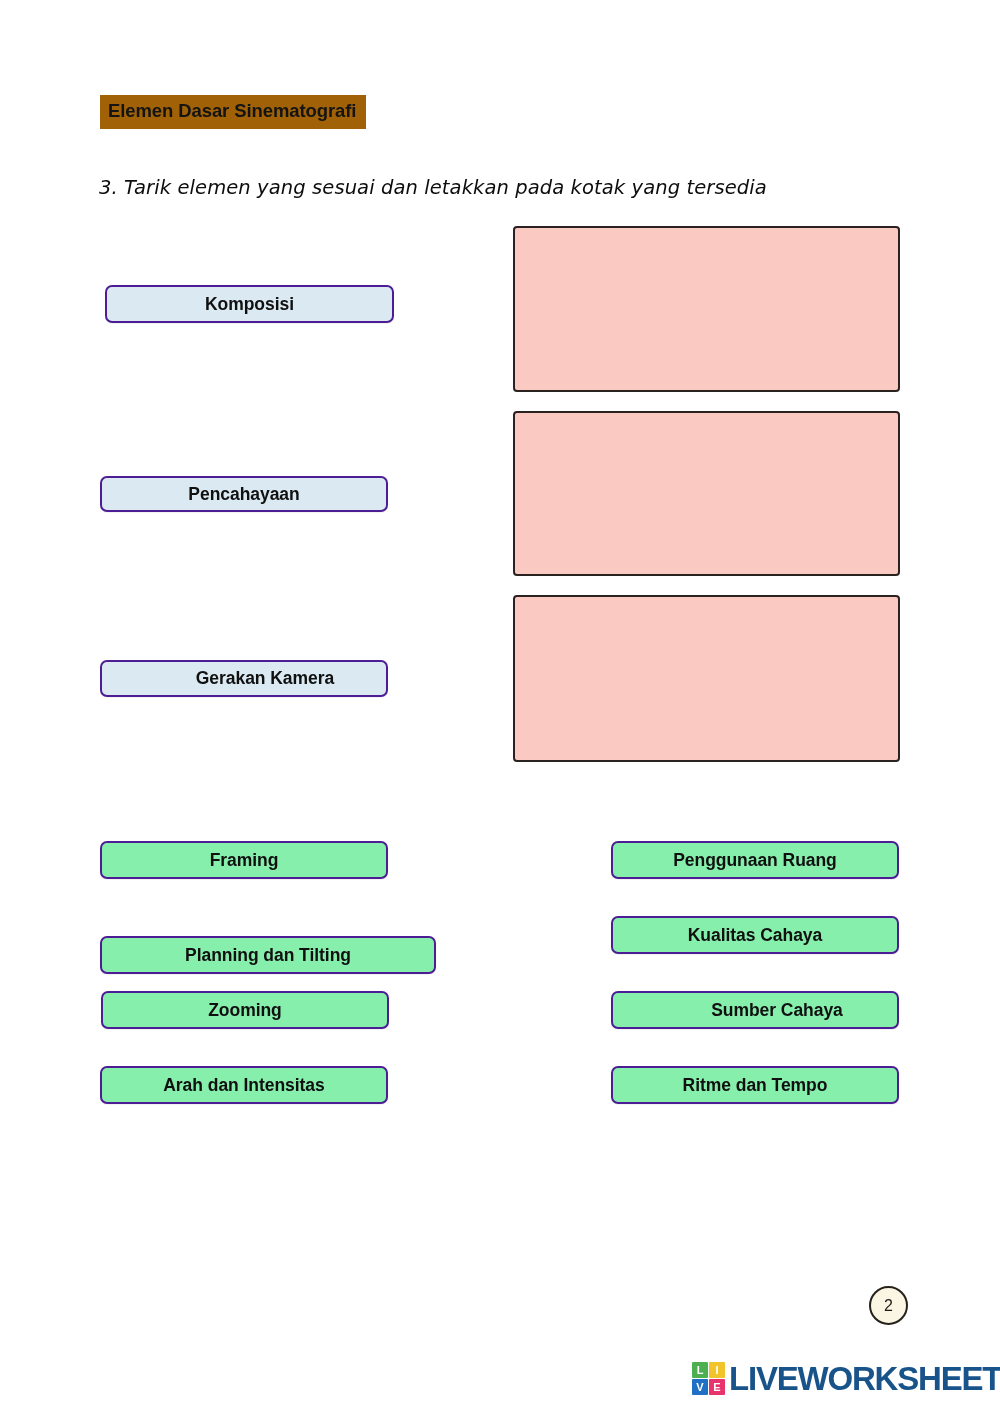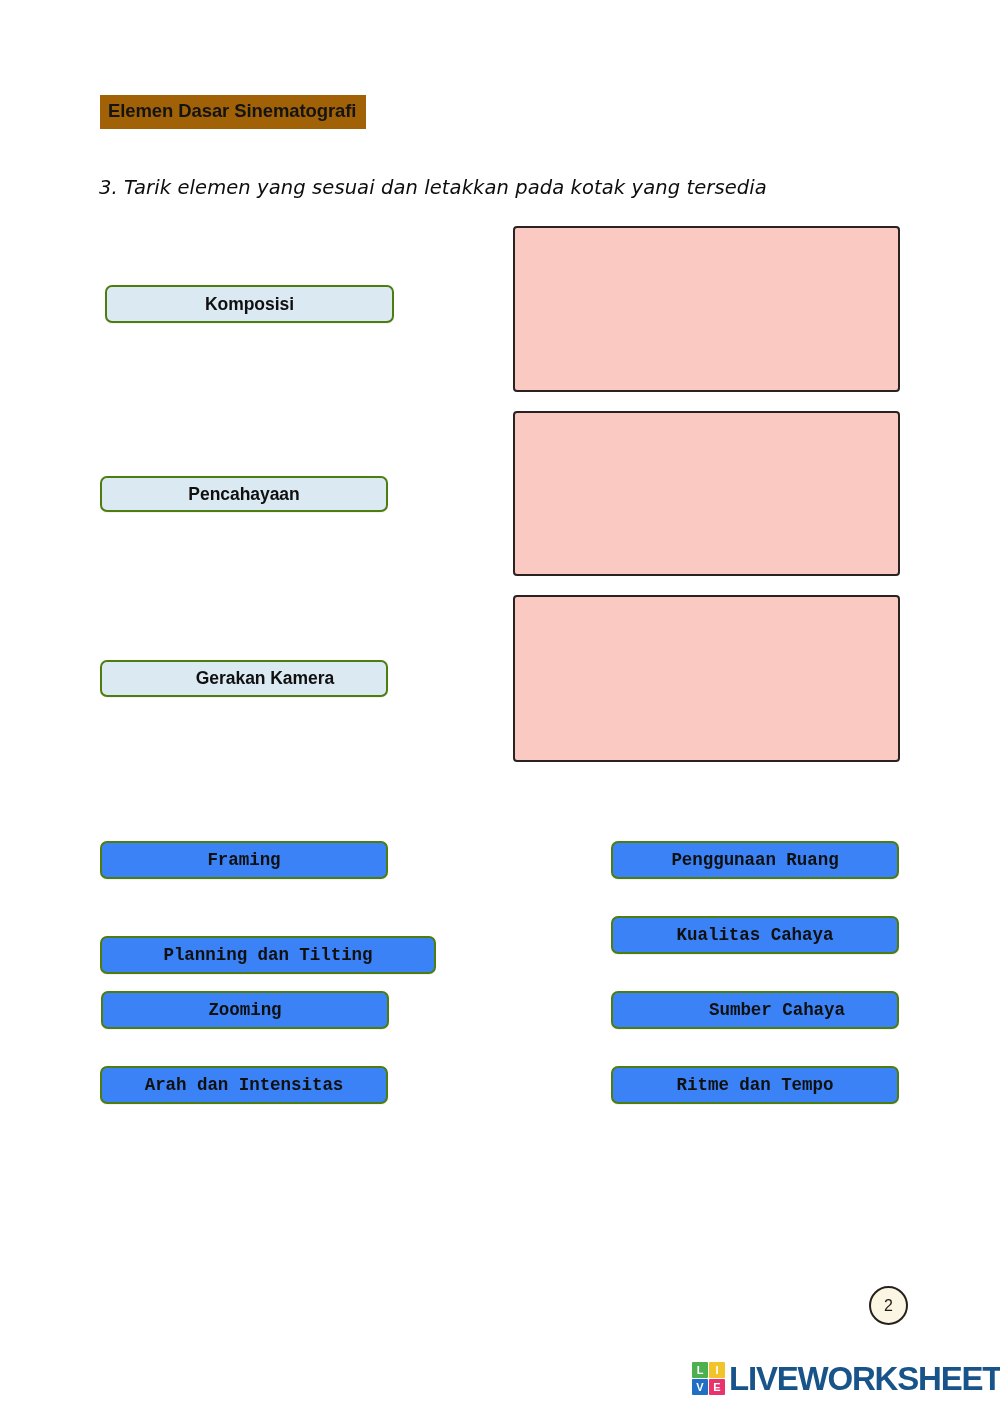--- a/index.html
+++ b/index.html
@@ -48,39 +48,38 @@
     font-size: 19.5px;
     color: #0d0d0d;
     letter-spacing: 0.1px;
     white-space: nowrap;
   }
 
   
   .box {
     position: absolute;
     box-sizing: border-box;
-    border: 2px solid #4d7c0f;
+    border: 2px solid #4c1d95;
     border-radius: 7px;
     display: flex;
     align-items: center;
     justify-content: center;
     text-align: center;
     color: #101010;
     font-size: 17.5px;
     font-weight: 600;
     letter-spacing: -0.05px;
     white-space: nowrap;
     box-shadow: 0 1px 0 rgba(0,0,0,0.05);
   }
   .box.blue {
     background: #dbeaf2;
   }
   .box.green {
-    background: #3b82f6;
-    font-family: Liberation Mono, monospace;
+    background: #86efac;
   }
 
   
   .dropzone {
     position: absolute;
     box-sizing: border-box;
     background: #f9c9c2;
     border: 2px solid #2a2220;
     border-radius: 4px;
   }

